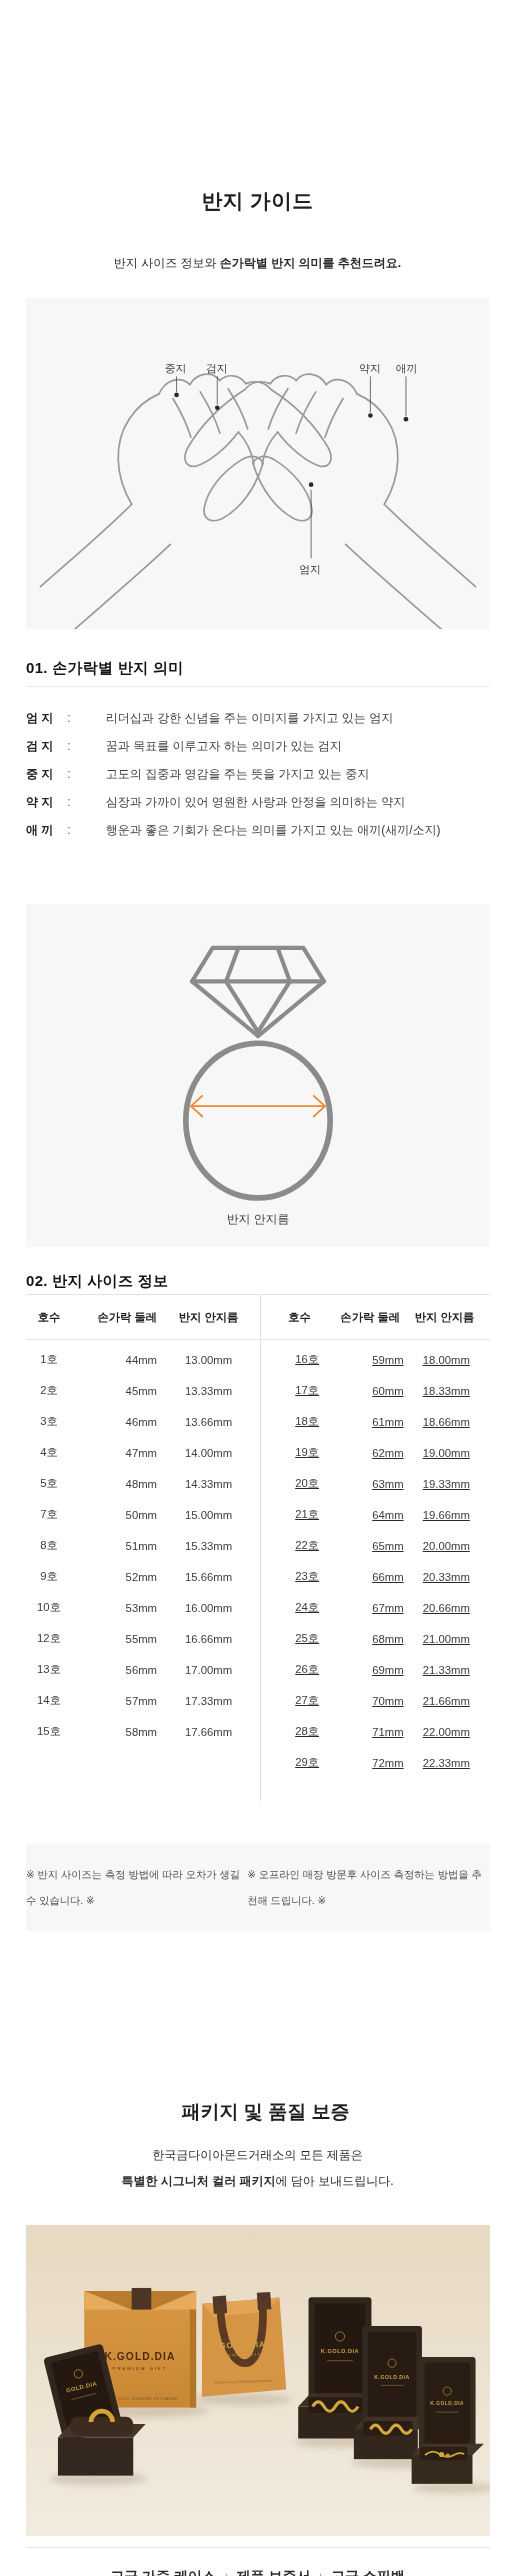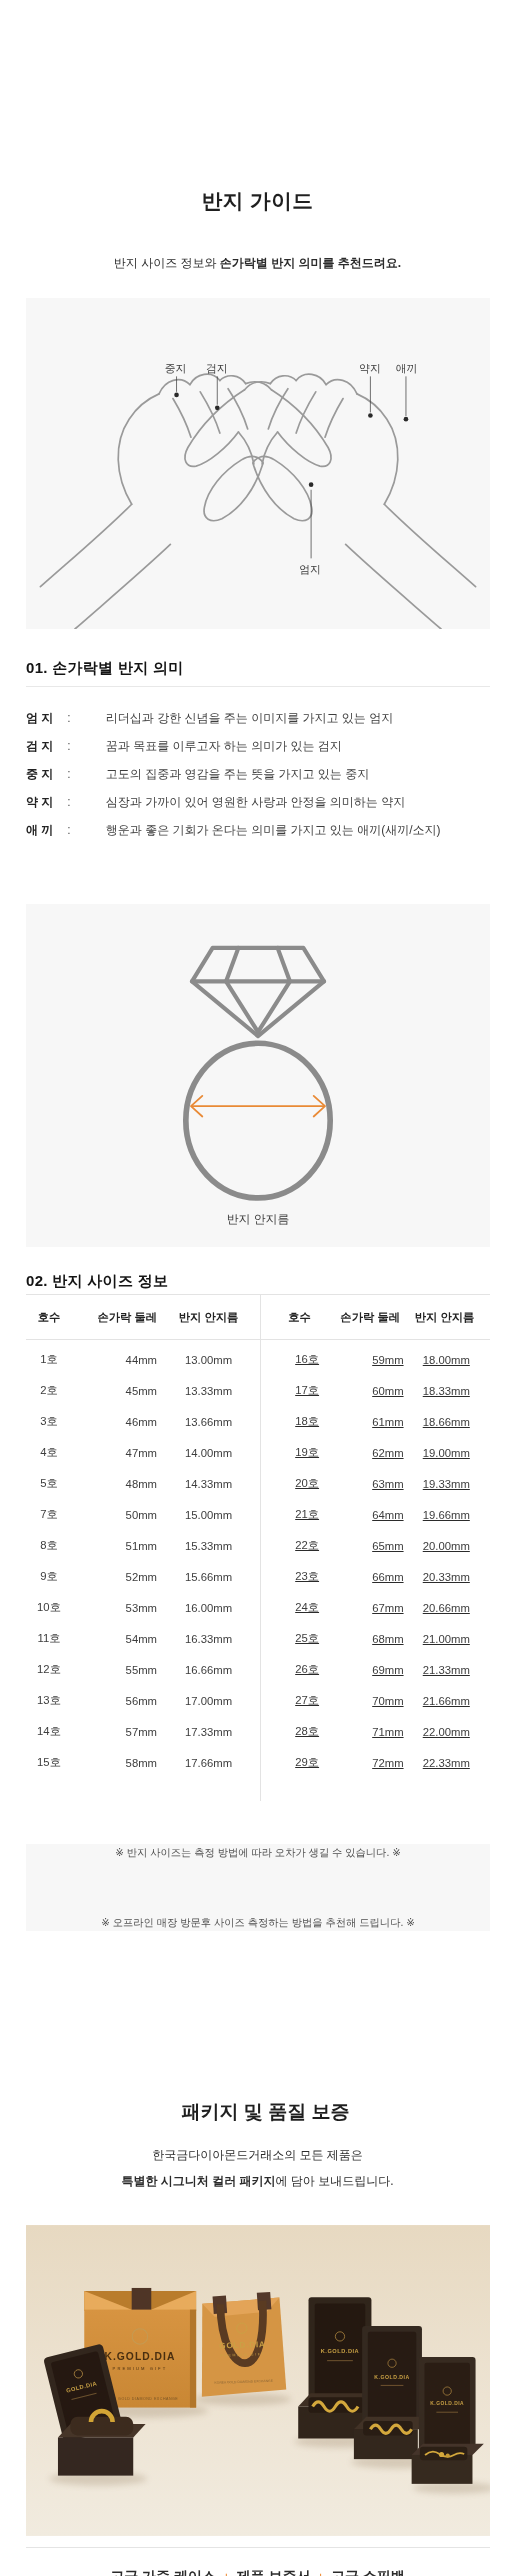--- a/index.html
+++ b/index.html
@@ -44,21 +44,21 @@
   .rh .t-cell.c2{width:82px;}
   .rh .t-cell.c3{width:93px;}
   .t-body{position:absolute;top:49px;width:234px;}
   .t-body.left{left:0;}
   .t-body.right{left:234px;width:229px;}
   .t-row{display:flex;align-items:center;height:31px;}
   .t-body.right .t-row{padding-left:26px;box-sizing:border-box;text-decoration:underline;}
   .t-body.right .t-cell.c2{width:82px;}
   .t-body.right .t-cell.c3{width:93px;}
 
-  .notes-box{left:26px;top:1844px;width:464px;height:87px;display:flex;flex-direction:column;justify-content:center;align-items:center;gap:44px;}
+  .notes-box{left:26px;top:1844px;width:464px;height:87px;display:flex;flex-direction:row;justify-content:flex-end;align-items:center;}
   .note-line{font-size:10.3px;color:#4f4f4f;line-height:26px;}
 
   .pkg-title{top:2086px;font-size:19px;font-weight:800;color:#1f1f1f;padding-left:8px;}
   .pkg-desc{top:2142px;font-size:12px;line-height:26px;color:#2b2b2b;}
   .pkg-desc b{font-weight:800;}
 
   .photo{left:26px;top:2225px;width:464px;height:311px;}
 
   .hr2{top:2547px;border-top:0.5px solid #e4e4e4;}
   .caption{top:2562px;height:29px;left:0;width:515px;display:flex;justify-content:center;align-items:center;gap:6.2px;font-size:14px;font-weight:700;color:#2b2b2b;}
@@ -243,25 +243,20 @@
         </div>
         <div class="t-row">
           <span class="t-cell c1">9호</span>
           <span class="t-cell c2">52mm</span>
           <span class="t-cell c3">15.66mm</span>
         </div>
         <div class="t-row">
           <span class="t-cell c1">10호</span>
           <span class="t-cell c2">53mm</span>
           <span class="t-cell c3">16.00mm</span>
-        </div>
-        <div class="t-row">
-          <span class="t-cell c1">11호</span>
-          <span class="t-cell c2">54mm</span>
-          <span class="t-cell c3">16.33mm</span>
         </div>
         <div class="t-row">
           <span class="t-cell c1">12호</span>
           <span class="t-cell c2">55mm</span>
           <span class="t-cell c3">16.66mm</span>
         </div>
         <div class="t-row">
           <span class="t-cell c1">13호</span>
           <span class="t-cell c2">56mm</span>
           <span class="t-cell c3">17.00mm</span>

